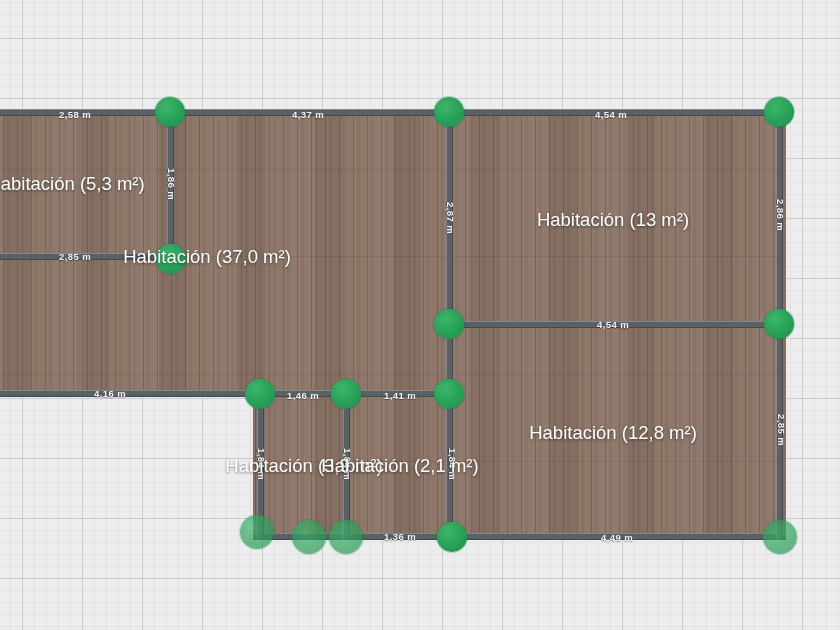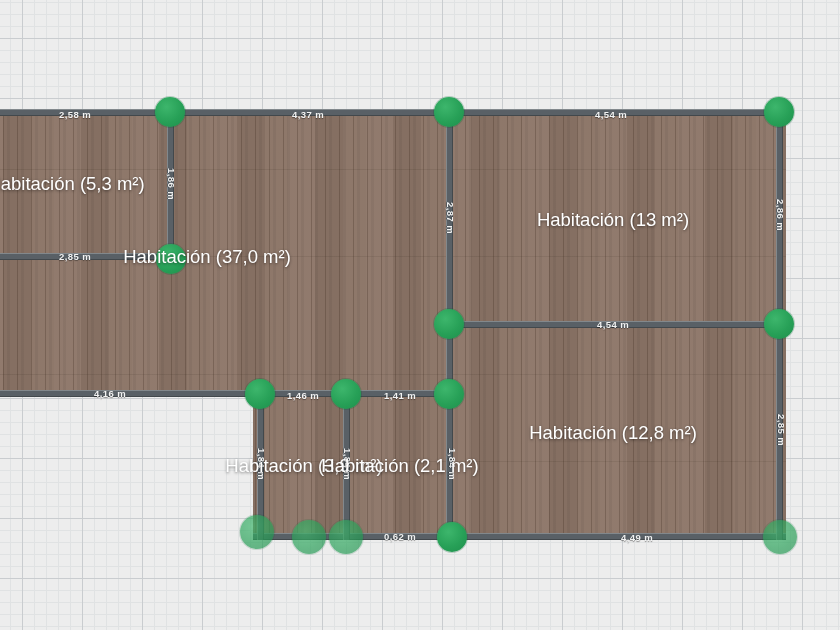--- a/index.html
+++ b/index.html
@@ -71,22 +71,22 @@
       <div class="dim-label vert" style="left: 780px; top: 215px;">2,86 m</div>
       <div class="dim-label" style="left: 75px; top: 256px;">2,85 m</div>
       <div class="dim-label" style="left: 613px; top: 324px;">4,54 m</div>
       <div class="dim-label" style="left: 110px; top: 393px;">4,16 m</div>
       <div class="dim-label" style="left: 303px; top: 395px;">1,46 m</div>
       <div class="dim-label" style="left: 400px; top: 395px;">1,41 m</div>
       <div class="dim-label vert" style="left: 781px; top: 430px;">2,85 m</div>
       <div class="dim-label vert" style="left: 261px; top: 464px;">1,84 m</div>
       <div class="dim-label vert" style="left: 347px; top: 464px;">1,84 m</div>
       <div class="dim-label vert" style="left: 452px; top: 464px;">1,84 m</div>
-      <div class="dim-label" style="left: 400px; top: 536px;">0,62 m</div>
-      <div class="dim-label" style="left: 637px; top: 537px;">4,49 m</div>
+      <div class="dim-label" style="left: 400px; top: 536px;">1,36 m</div>
+      <div class="dim-label" style="left: 617px; top: 537px;">4,49 m</div>
     </div>
   <div id="nodes-layer">
       <div class="node" style="left: 155px; top: 97px; width: 30px; height: 30px;"></div>
       <div class="node" style="left: 434px; top: 97px; width: 30px; height: 30px;"></div>
       <div class="node" style="left: 764px; top: 97px; width: 30px; height: 30px;"></div>
       <div class="node" style="left: 156px; top: 244px; width: 30px; height: 30px;"></div>
       <div class="node" style="left: 434px; top: 309px; width: 30px; height: 30px;"></div>
       <div class="node" style="left: 764px; top: 309px; width: 30px; height: 30px;"></div>
       <div class="node" style="left: 245px; top: 379px; width: 30px; height: 30px;"></div>
       <div class="node" style="left: 331px; top: 379px; width: 30px; height: 30px;"></div>

